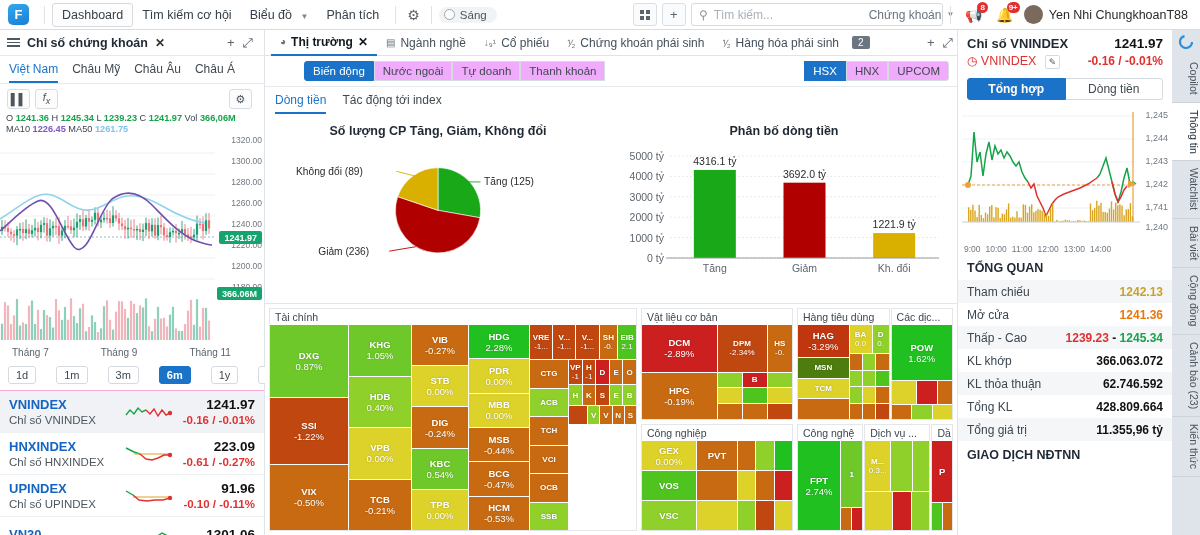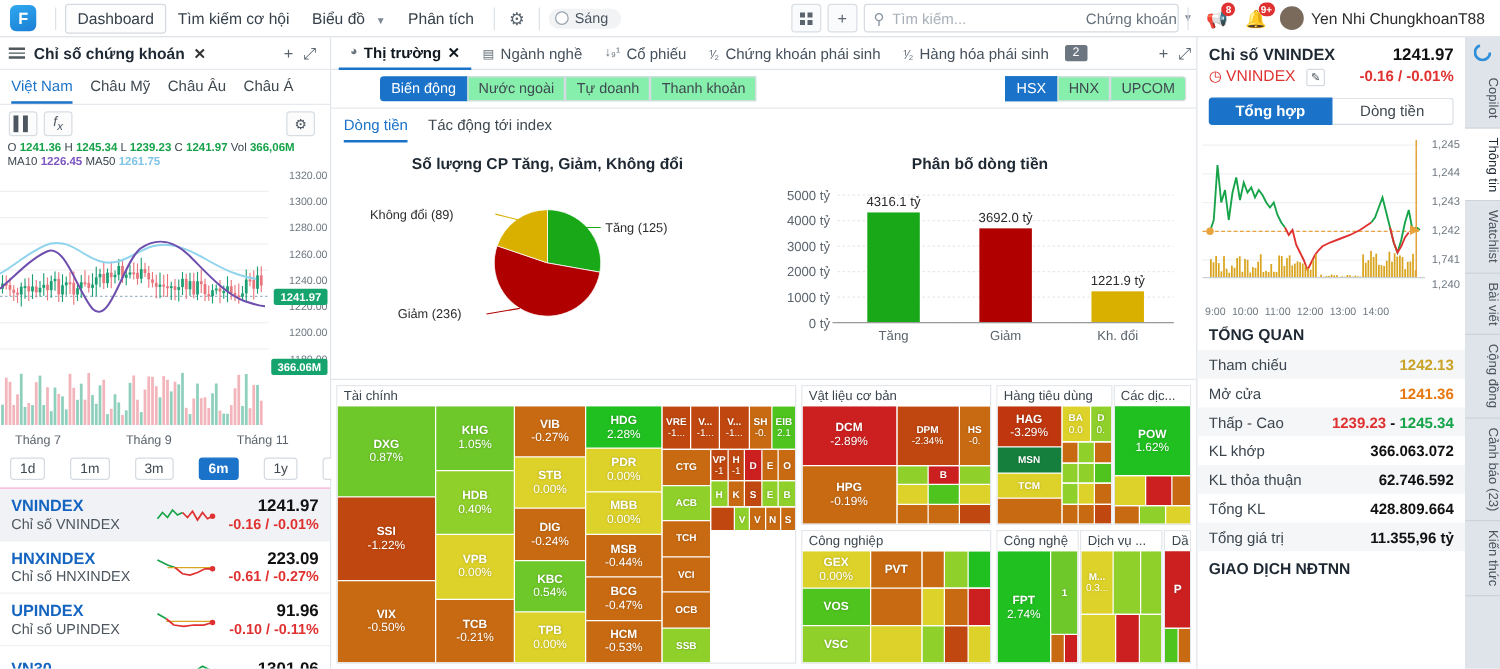--- a/index.html
+++ b/index.html
@@ -108,21 +108,21 @@
   .idx-chg { color: #e03131; font-size: 11.5px; font-weight: bold; margin-top: 2px; }
 
   
   .center { flex: 1; display: flex; flex-direction: column; background: #fff; min-width: 0; }
   .ctabs { display: flex; align-items: center; height: 26px; border-bottom: 1px solid #dfe4e9; padding-left: 6px; }
   .ctab { display: flex; align-items: center; gap: 5px; font-size: 12px; color: #44505b; padding: 5px 9px; white-space: nowrap; }
   .ctab.active { color: #101820; font-weight: bold; border-bottom: 2px solid #1a73c8; }
   .ctab .ti { font-size: 10px; color: #6a747e; }
   .tabbadge { background: #6b7681; color: #fff; font-size: 10px; padding: 1px 6px; border-radius: 2px; margin-left: 4px; }
   .cfilters { display: flex; align-items: center; padding: 5px 8px; border-bottom: 1px solid #e6eaee; }
-  .pill { border: 1px solid #d6dbe1; padding: 3px 8px; font-size: 11.5px; color: #3f4950; background: #86efac; }
+  .pill { border: 1px solid #d6dbe1; padding: 3px 8px; font-size: 11.5px; color: #3f4950; background: #f0abfc; }
   .pill:first-child { border-radius: 3px 0 0 3px; margin-left: 31px; }
   .pill.active { background: #1a73c8; border-color: #1a73c8; color: #fff; }
   .exch { display: flex; }
   .exch .pill { border-radius: 0; }
   .exch .pill:last-child { border-radius: 0 3px 3px 0; }
   .flowtabs { display: flex; gap: 16px; padding: 6px 10px 0; }
   .flowtab { font-size: 12px; color: #3f4950; padding-bottom: 5px; }
   .flowtab.active { color: #1a73c8; border-bottom: 2px solid #1a73c8; }
   .charts2 { display: flex; height: 190px; border-bottom: 1px solid #e1e6ea; }
   .chalf { flex: 1; position: relative; }
@@ -982,21 +982,21 @@
         <div class="tmcol" style="flex:1">
           <div class="tmgrid" style="flex:1.05">
             <div class="tmsec" style="flex:1.5">
               <div class="tmlabel">Hàng tiêu dùng</div>
               <div class="tmgrid">
                 <div class="tmsub" style="flex:1.3">
                   <div class="cell" style="flex:1.6;background:#c0370f">
                     <span class="c-sym">HAG</span>
                     <span>-3.29%</span>
                   </div>
-                  <div class="cell sm" style="flex:1;background:#15803d">
+                  <div class="cell sm" style="flex:1;background:#4d7c0f">
                     <span class="c-sym">MSN</span>
                   </div>
                   <div class="cell sm" style="flex:1;background:#ddd22a">
                     <span class="c-sym">TCM</span>
                   </div>
                   <div class="cell sm" style="flex:1;background:#c86a12"></div>
                 </div>
                 <div class="tmsub" style="flex:1">
                   <div class="tmgrid" style="flex:1">
                     <div class="cell sm" style="flex:1.1;background:#ddd22a">

